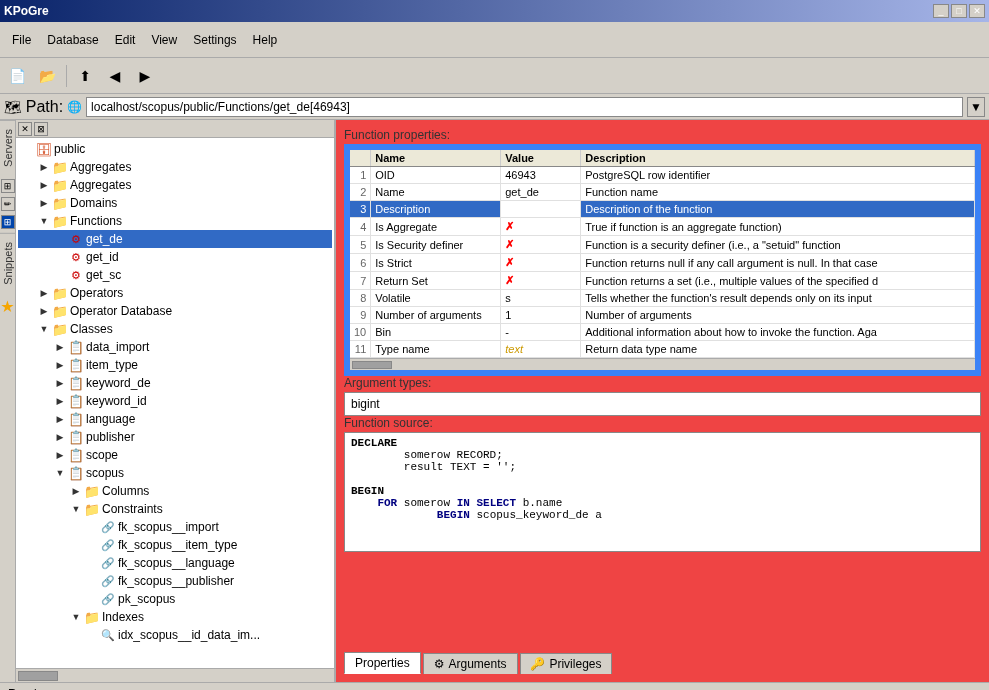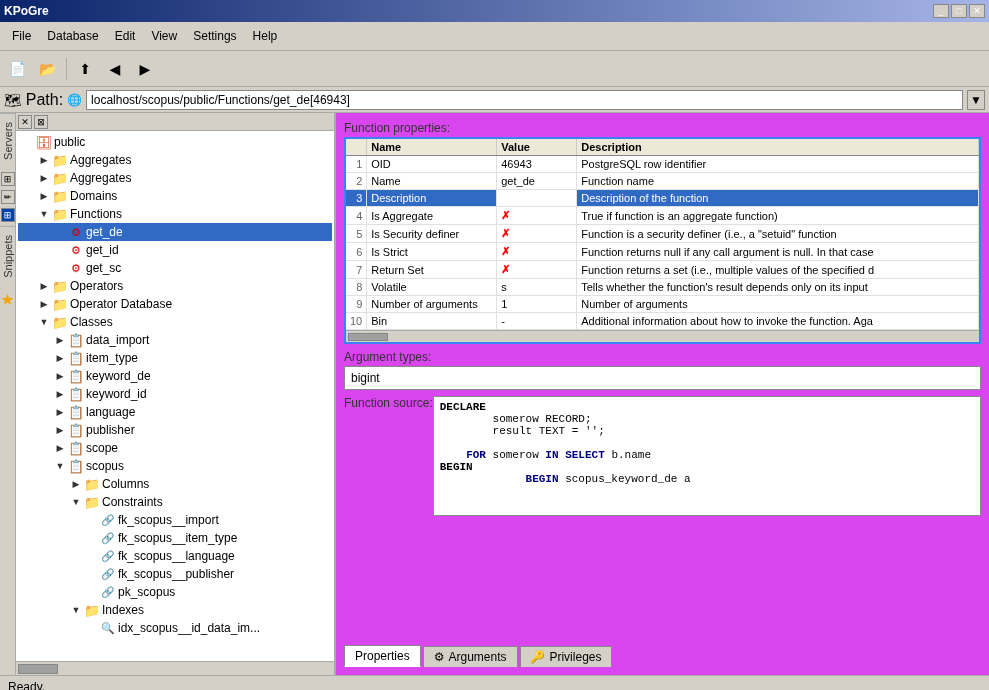--- a/index.html
+++ b/index.html
@@ -5,21 +5,21 @@
     * { box-sizing: border-box; margin: 0; padding: 0; }
     body { font-family: 'Segoe UI', Tahoma, Geneva, Verdana, sans-serif; font-size: 12px; background: #d4d0c8; overflow: hidden; }
     
     
     .title-bar { background: linear-gradient(to right, #0a246a, #a6b5e8); color: white; height: 22px; display: flex; align-items: center; justify-content: space-between; padding: 0 4px; }
     .title-bar-title { font-size: 12px; font-weight: bold; }
     .title-bar-buttons { display: flex; gap: 2px; }
     .title-btn { width: 16px; height: 14px; background: #d4d0c8; border: 1px solid #888; font-size: 9px; display: flex; align-items: center; justify-content: center; cursor: pointer; }
     
     
-    .menu-bar { background: #d4d0c8; height: 29px; display: flex; align-items: center; padding: 0 4px; border-bottom: 1px solid #aaa; }
+    .menu-bar { background: #d4d0c8; height: 36px; display: flex; align-items: center; padding: 0 4px; border-bottom: 1px solid #aaa; }
     .menu-item { padding: 2px 8px; cursor: pointer; font-size: 12px; }
     
     
     .toolbar { background: #d4d0c8; height: 36px; display: flex; align-items: center; padding: 2px 4px; border-bottom: 1px solid #aaa; gap: 2px; }
     .toolbar-btn { width: 28px; height: 28px; background: #d4d0c8; border: 1px solid transparent; display: flex; align-items: center; justify-content: center; cursor: pointer; font-size: 14px; }
     .toolbar-sep { width: 1px; height: 22px; background: #aaa; margin: 0 2px; }
     
     
     .address-bar { background: #d4d0c8; height: 26px; display: flex; align-items: center; padding: 2px 4px; border-bottom: 1px solid #aaa; gap: 4px; }
     .address-label { font-size: 16px; display: flex; align-items: center; gap: 4px; }
@@ -39,25 +39,25 @@
     .panel-btn { width: 14px; height: 14px; background: #d4d0c8; border: 1px solid #888; font-size: 9px; display: flex; align-items: center; justify-content: center; cursor: pointer; }
     .tree-container { flex: 1; overflow: auto; padding: 2px; background: white; }
     .tree-item { display: flex; align-items: center; padding: 1px 0; cursor: pointer; white-space: nowrap; }
     .tree-item.selected { background: #316ac5; color: white; }
     .tree-item.selected .item-label { color: white; }
     .tree-toggle { width: 16px; height: 16px; display: flex; align-items: center; justify-content: center; font-size: 10px; cursor: pointer; flex-shrink: 0; }
     .tree-icon { width: 16px; height: 16px; display: flex; align-items: center; justify-content: center; margin-right: 2px; flex-shrink: 0; }
     .item-label { font-size: 12px; }
     
     
-    .right-panel { flex: 1; background: #d946ef; display: flex; flex-direction: column; padding: 8px; gap: 6px; overflow: hidden; }
+    .right-panel { flex: 1; background: #ef4444; display: flex; flex-direction: column; padding: 8px; overflow: hidden; }
     
     
     .section-title { font-size: 12px; color: #333; margin-bottom: 2px; }
-    .props-table-container { border: 2px solid #3b82f6; background: white; overflow: hidden; }
+    .props-table-container { border: 6px solid #3b82f6; background: white; overflow: hidden; }
     .props-table { width: 100%; border-collapse: collapse; font-size: 11px; }
     .props-table th { background: #ece9d8; border-bottom: 1px solid #888; border-right: 1px solid #ccc; padding: 2px 4px; text-align: left; font-weight: bold; }
     .props-table td { border-bottom: 1px solid #e0e0e0; border-right: 1px solid #e0e0e0; padding: 2px 4px; }
     .props-table tr.selected td { background: #316ac5; color: white; }
     .props-table tr.selected td.value-cell { background: white; color: black; }
     .row-num { width: 20px; color: #666; text-align: right; }
     .name-col { width: 130px; }
     .value-col { width: 80px; }
     .scroll-area { overflow: auto; max-height: 240px; }
     
@@ -76,21 +76,21 @@
     
     .bottom-tabs { display: flex; gap: 2px; align-items: flex-end; }
     .bottom-tab { padding: 3px 10px; background: #d4d0c8; border: 1px solid #888; border-bottom: none; cursor: pointer; font-size: 12px; display: flex; align-items: center; gap: 4px; }
     .bottom-tab.active { background: white; border-bottom: 1px solid white; }
     
     
     .status-bar { height: 22px; background: #d4d0c8; border-top: 1px solid #aaa; display: flex; align-items: center; padding: 0 8px; font-size: 12px; }
     
     .left-panel-bottom { height: 14px; background: #d4d0c8; border-top: 1px solid #aaa; display: flex; align-items: center; padding: 0 2px; }
     
-    .source-wrapper { flex: 1; display: flex; flex-direction: row; overflow: hidden; }
+    .source-wrapper { flex: 1; display: flex; flex-direction: column; overflow: hidden; }
   </style>
 </head>
 <body>
 
 <div class="title-bar">
   <span class="title-bar-title">KPoGre</span>
   <div class="title-bar-buttons">
     <div class="title-btn">_</div>
     <div class="title-btn">□</div>
     <div class="title-btn">✕</div>
@@ -416,20 +416,26 @@
                   <td class="name-col">Number of arguments</td>
                   <td class="value-col value-cell">1</td>
                   <td>Number of arguments</td>
                 </tr>
                 <tr>
                   <td class="row-num">10</td>
                   <td class="name-col">Bin</td>
                   <td class="value-col value-cell">-</td>
                   <td>Additional information about how to invoke the function. Aga</td>
                 </tr>
+                <tr>
+                  <td class="row-num">11</td>
+                  <td class="name-col">Type name</td>
+                  <td class="value-col value-cell"><span style="color:#cc9900; font-style:italic;">text</span></td>
+                  <td>Return data type name</td>
+                </tr>
               </tbody>
           </table>
         </div>
         <div style="height:12px; background:#d4d0c8; border-top:1px solid #aaa; display:flex; align-items:center; padding:0 2px;">
           <div style="width:40px; height:8px; background:#a0a0a0; border:1px solid #888;"></div>
         </div>
       </div>
     </div>
 
     <div>
@@ -437,22 +443,22 @@
       <div class="arg-box">bigint</div>
     </div>
 
     <div class="source-wrapper">
       <div class="section-title">Function source:</div>
       <div class="source-box">
         <div><span class="kw-declare">DECLARE</span></div>
         <div>&nbsp;&nbsp;&nbsp;&nbsp;&nbsp;&nbsp;&nbsp;&nbsp;somerow RECORD;</div>
         <div>&nbsp;&nbsp;&nbsp;&nbsp;&nbsp;&nbsp;&nbsp;&nbsp;result TEXT = '';</div>
         <div>&nbsp;</div>
+        <div><span class="kw-begin">BEGIN</span></div>
         <div>&nbsp;&nbsp;&nbsp;&nbsp;<span class="kw-for">FOR</span> somerow <span class="kw-in">IN</span> <span class="kw-select">SELECT</span> b.name</div>
-        <div><span class="kw-begin">BEGIN</span></div>
         <div>&nbsp;&nbsp;&nbsp;&nbsp;&nbsp;&nbsp;&nbsp;&nbsp;&nbsp;&nbsp;&nbsp;&nbsp;&nbsp;<span class="kw-from">BEGIN</span> scopus_keyword_de a</div>
       </div>
     </div>
 
     <div class="bottom-tabs" id="bottom-tabs">
     <div class="bottom-tab active">Properties</div>
         <div class="bottom-tab"><span>⚙</span> Arguments</div>
         <div class="bottom-tab"><span>🔑</span> Privileges</div>
       </div>
 

